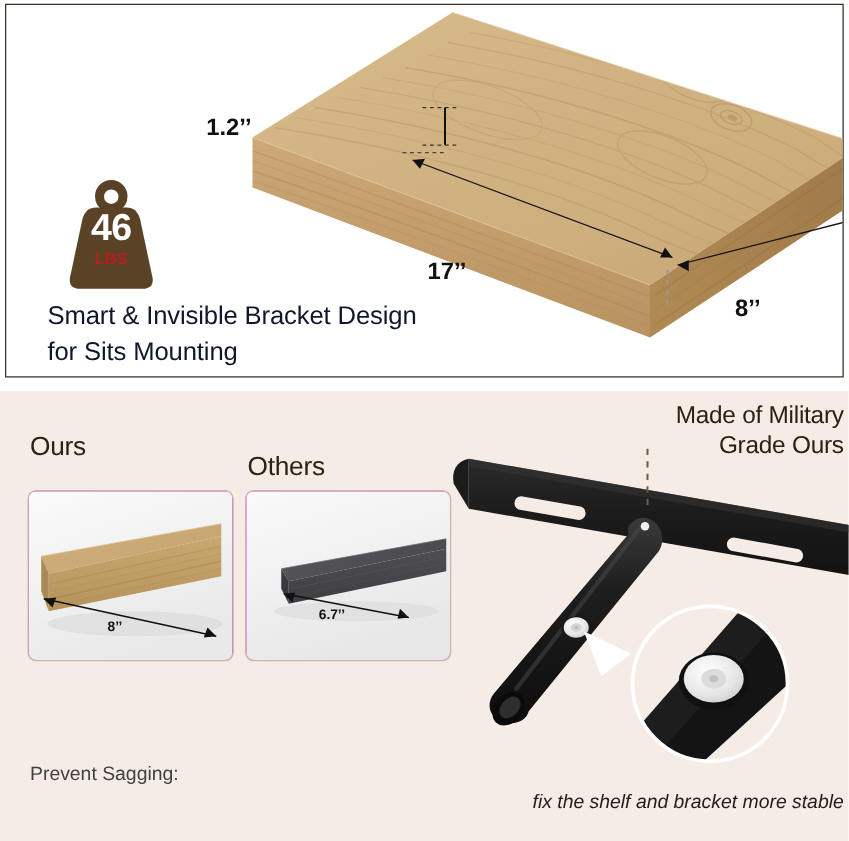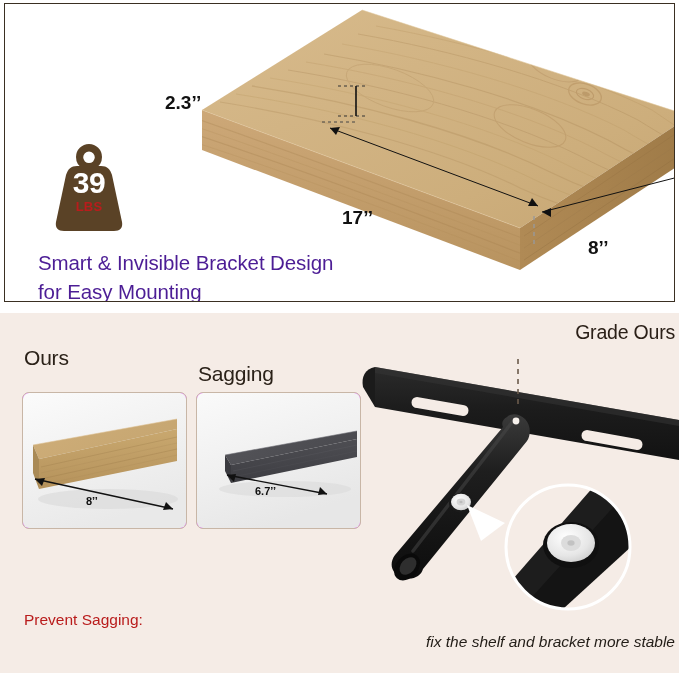--- a/index.html
+++ b/index.html
@@ -38,23 +38,22 @@
     font-family:"Liberation Sans", sans-serif;line-height:1;
   }
   .wb-lbs{
     position:absolute;left:0;top:58px;width:74px;text-align:center;
     font-size:13px;font-weight:bold;color:#b91c1c;letter-spacing:0.2px;
     font-family:"Liberation Sans", sans-serif;line-height:1;
   }
 
   .top-headline{
     position:absolute;left:33px;top:234px;width:420px;
-    font-size:20.5px;color:#4c1d95;line-height:1.42;
+    font-size:20.5px;color:#0f172a;line-height:1.42;
     letter-spacing:-0.1px;
-    margin-top:10px;
   }
 
   
   .dim-lbl{
     position:absolute;font-weight:bold;color:#111;
     font-family:"Liberation Sans", sans-serif;
   }
   .dim-15{left:160px;top:88px;font-size:19px;}
   .dim-16{left:337px;top:203px;font-size:19px;}
   .dim-8top{left:583px;top:233px;font-size:19px;}
@@ -79,21 +78,21 @@
   }
   .photo-box.ours{left:22px;}
   .photo-box.others{left:196px;}
   .photo-box svg{display:block;}
 
   .sturdy-h{
     position:absolute;left:24px;top:585px;font-size:20px;color:#2a2118;
     letter-spacing:-0.2px;
   }
   .sturdy-sub{
-    position:absolute;left:24px;top:609px;font-size:15.5px;color:#b91c1c;
+    position:absolute;left:24px;top:609px;font-size:15.5px;color:#404040;
     line-height:1.42;
   }
 
   
   .bracket-wrap{
     position:absolute;left:355px;top:355px;width:330px;height:265px;
   }
   .bracket-wrap svg{position:absolute;left:0;top:0;}
 
   .mil-label{
@@ -197,44 +196,44 @@
         <polygon points="348,208 338,208 342,200" fill="#111"></polygon>
 
         <line x1="352" y1="214" x2="500" y2="176" stroke="#111" stroke-width="1"></line>
         <polygon points="352,214 361,210 361,219" fill="#111"></polygon>
         <polygon points="500,176 491,180 491,171" fill="#111"></polygon>
         <line x1="344" y1="218" x2="344" y2="246" stroke="#999" stroke-width="1.4" stroke-dasharray="4,4"></line>
         <line x1="504" y1="152" x2="504" y2="178" stroke="#999" stroke-width="1.4" stroke-dasharray="4,4"></line>
       </svg>
     </div>
 
-    <div class="dim-lbl dim-15">2.3’’</div>
+    <div class="dim-lbl dim-15">1.2’’</div>
     <div class="dim-lbl dim-16">17’’</div>
     <div class="dim-lbl dim-8top">8’’</div>
 
     <div class="weight-badge">
       <svg width="74" height="92" viewBox="0 0 74 92">
         <path d="M37 2 a13 13 0 0 0 -13 13 a13 13 0 0 0 7 11.5 l12 0 a13 13 0 0 0 7 -11.5 a13 13 0 0 0 -13 -13 z
                  M37 9.5 a5.8 5.8 0 1 1 0 11.6 a5.8 5.8 0 1 1 0 -11.6 z" fill="#5a4226"></path>
         <path d="M25 24 L49 24 C55 24 58 27 60 33 L70 80 C71 86 68 89 62 89 L12 89 C6 89 3 86 4 80 L14 33 C16 27 19 24 25 24 Z" fill="#5a4226"></path>
       </svg>
-      <div class="wb-num">39</div>
+      <div class="wb-num">46</div>
       <div class="wb-lbs">LBS</div>
     </div>
 
     <div class="top-headline">
       <div>Smart &amp; Invisible Bracket Design</div>
-      <div>for Easy Mounting</div>
+      <div>for Sits Mounting</div>
     </div>
   </div>
 
   <div class="bottom-panel"></div>
 
   <div class="cmp-title ours">Ours</div>
-  <div class="cmp-title others">Sagging</div>
+  <div class="cmp-title others">Others</div>
 
   <div class="photo-box ours">
     <svg width="163" height="135" viewBox="0 0 163 135">
       <defs>
         <linearGradient id="wallG" x1="0" y1="0" x2="0.4" y2="1">
           <stop offset="0%" stop-color="#fbfbfb"></stop>
           <stop offset="55%" stop-color="#f1f1f1"></stop>
           <stop offset="100%" stop-color="#e9e9e9"></stop>
         </linearGradient>
         <linearGradient id="oakTop" x1="0" y1="0" x2="1" y2="0.4">
@@ -371,17 +370,18 @@
         <ellipse cx="216" cy="188" rx="10" ry="8" fill="#dcdcdc"></ellipse>
         <ellipse cx="216" cy="188" rx="3.6" ry="2.8" fill="#c2c2c2"></ellipse>
       </g>
       <circle cx="213" cy="192" r="62" fill="none" stroke="#ffffff" stroke-width="3"></circle>
 
       <line x1="163" y1="4" x2="163" y2="52" stroke="#6b5b4c" stroke-width="1.6" stroke-dasharray="5,5"></line>
     </svg>
   </div>
 
   <div class="mil-label">
+    <div>Made of Military</div>
     <div>Grade Ours</div>
   </div>
   <div class="upg-sub">fix the shelf and bracket more stable</div>
 
 </div>
 
 </body></html>

